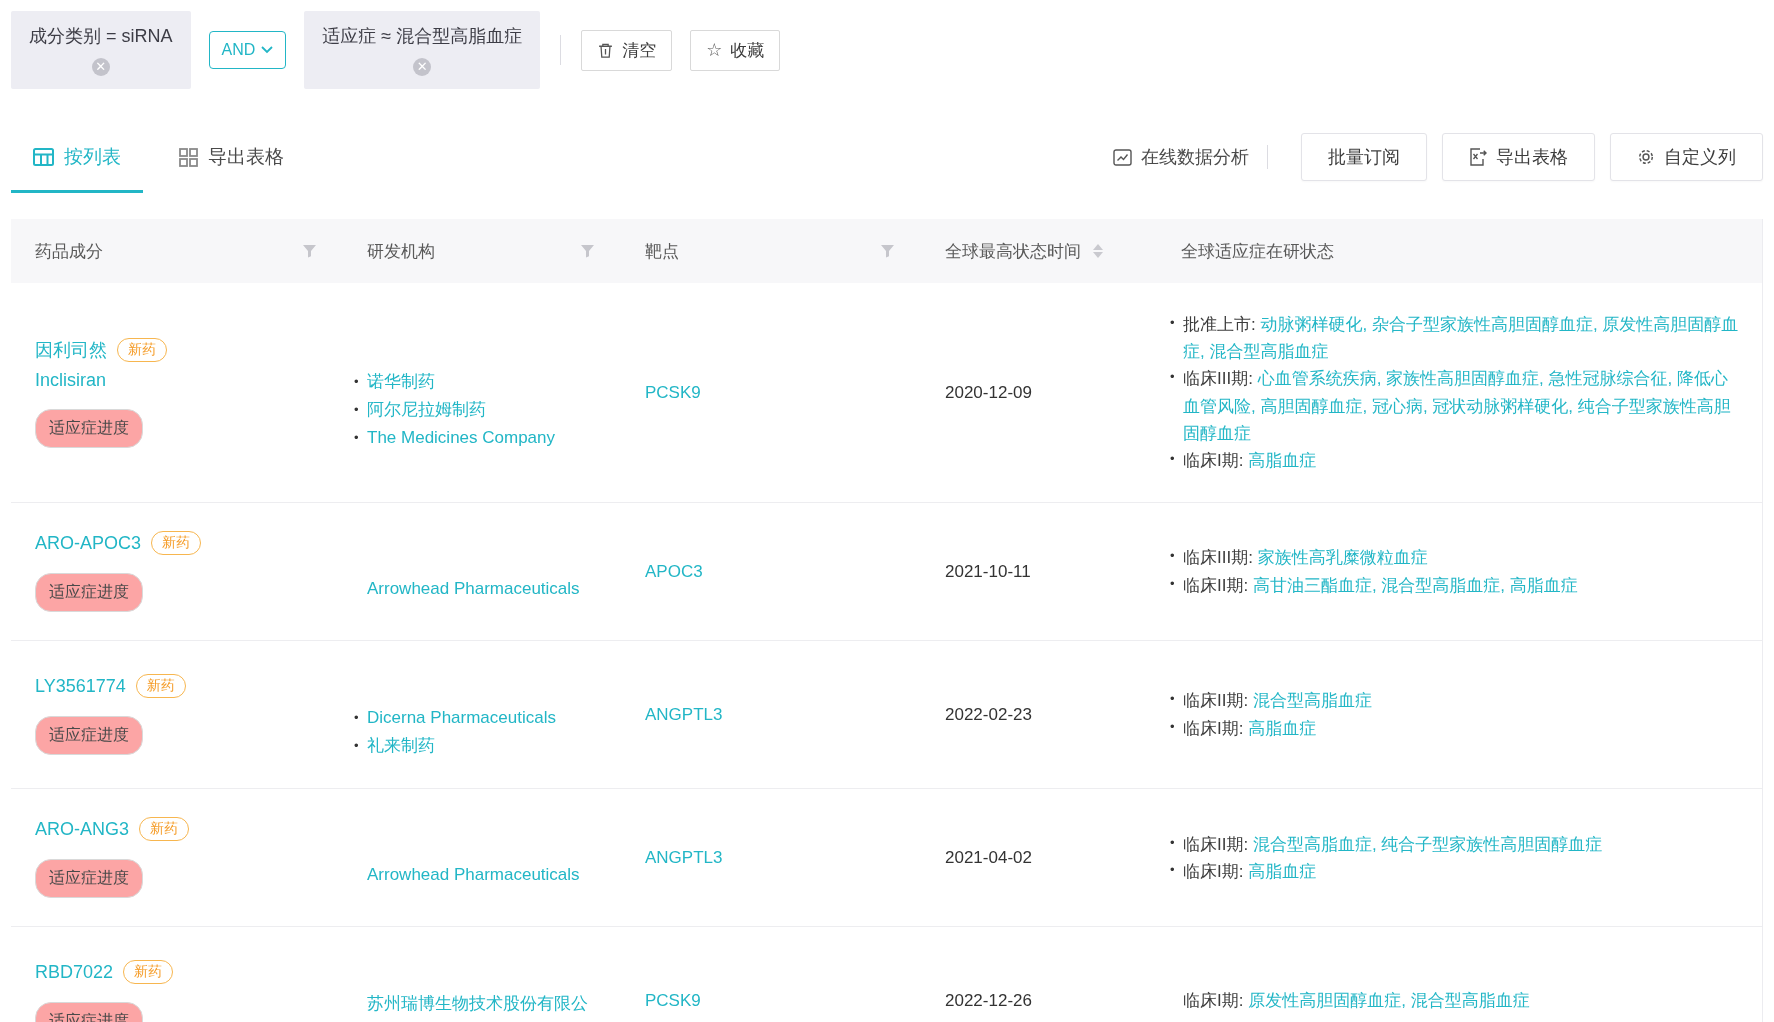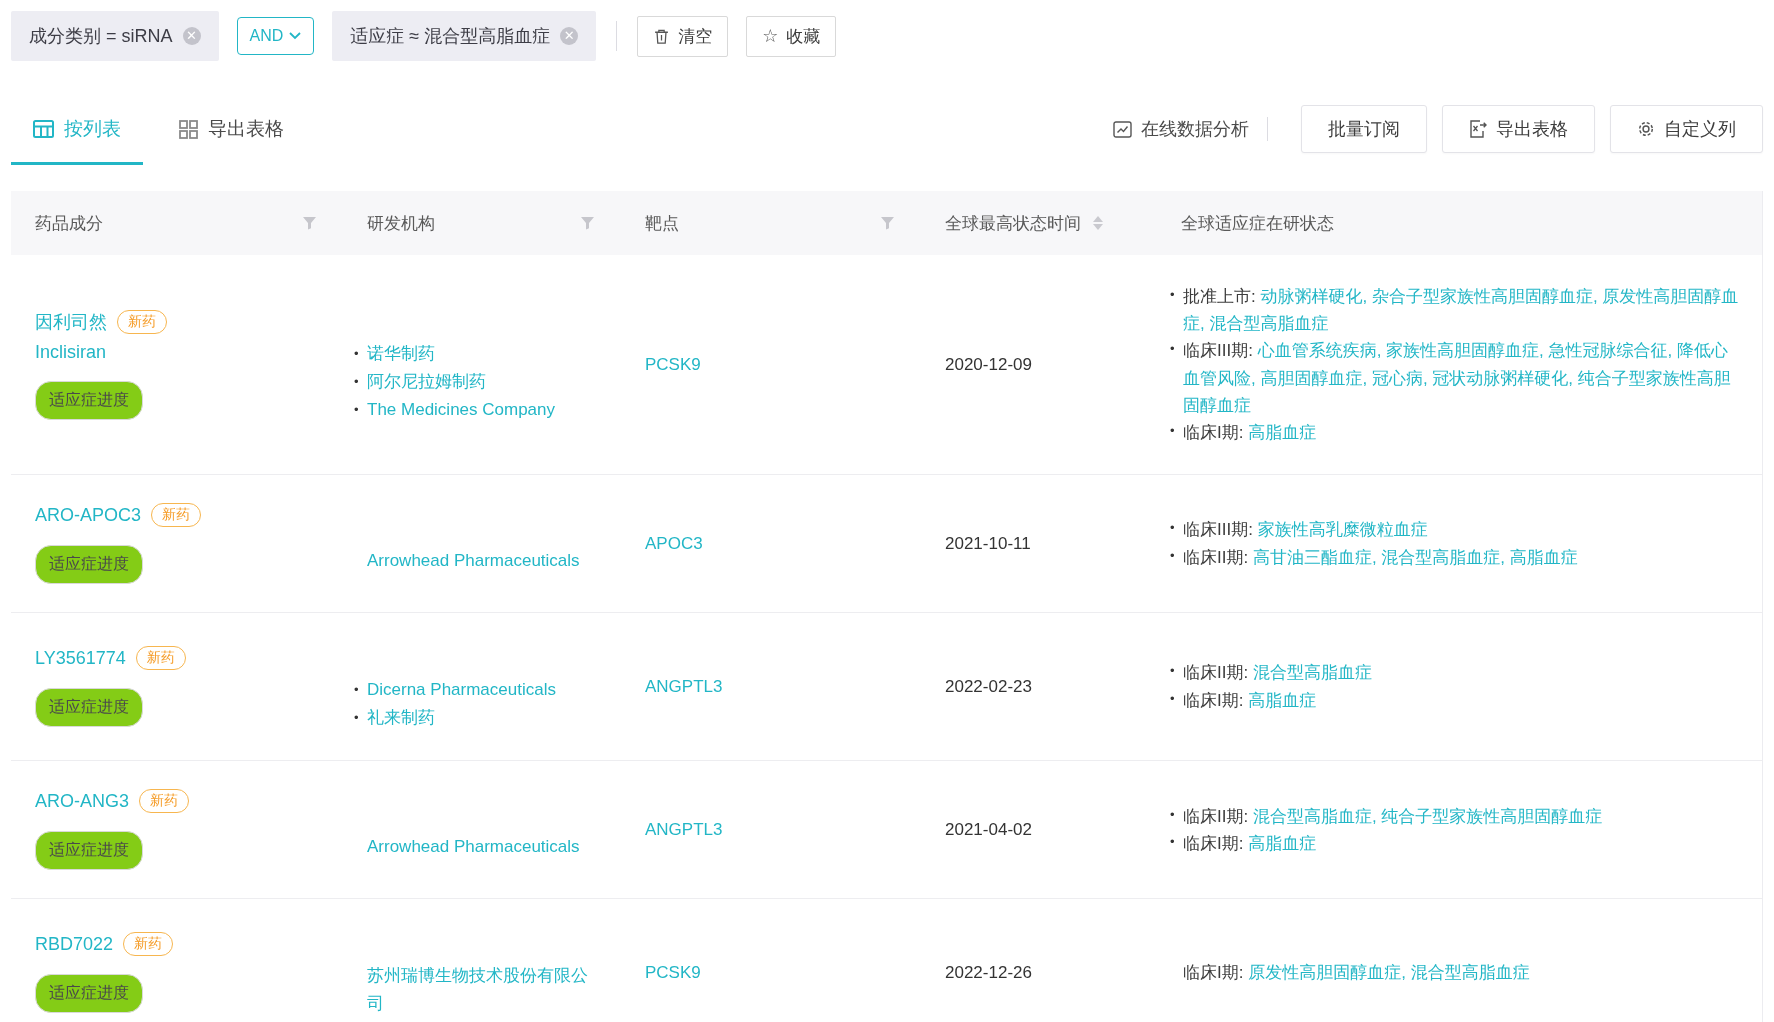--- a/index.html
+++ b/index.html
@@ -16,21 +16,21 @@
   *{box-sizing:border-box;margin:0;padding:0;}
   body{
     width:1774px;height:1022px;overflow:hidden;background:#fff;
     font-family:"Liberation Sans","DejaVu Sans",sans-serif;color:var(--text);
   }
   .page{padding:11px 11px 0 11px;}
 
   
   .filter-bar{display:flex;align-items:center;}
   .tag{display:inline-flex;align-items:center;gap:10px;background:var(--tag-bg);
-       padding:13px 18px;border-radius:2px;font-size:18px;color:#3d3d46;}
+       padding:13px 18px;border-radius:2px;font-size:18px;color:#3d3d46;flex-direction:column;}
   .tag-close{width:18px;height:18px;border-radius:50%;background:#c3c3cb;color:#fff;
        font-size:13px;line-height:18px;text-align:center;cursor:pointer;flex:0 0 auto;}
   .and-btn{display:inline-flex;align-items:center;gap:6px;margin:0 18px;background:#fff;
        border:1px solid var(--teal);color:var(--teal);font-size:16px;padding:9px 12px;
        border-radius:4px;cursor:pointer;font-family:inherit;}
   .vdivider{width:1px;height:30px;background:#dcdce2;margin:0 20px;}
   .chip-btn{display:inline-flex;align-items:center;gap:8px;background:#fff;border:1px solid var(--border);
        border-radius:2px;padding:8px 15px;font-size:17px;color:#3d3d3d;cursor:pointer;font-family:inherit;}
   .chip-btn + .chip-btn{margin-left:18px;}
   .star-glyph{font-size:18px;color:#555;line-height:1;}
@@ -60,21 +60,21 @@
        font-size:17px;}
   .funnel{cursor:pointer;flex:0 0 auto;}
   .sorters{display:inline-flex;flex-direction:column;gap:2px;cursor:pointer;}
 
   .link{color:var(--teal);cursor:pointer;}
   .name-line{display:flex;align-items:center;gap:10px;flex-wrap:wrap;}
   .name-link{font-size:18px;}
   .name-sub{font-size:18px;margin-top:8px;}
   .badge{border:1px solid var(--orange-border);color:var(--orange);font-size:14px;border-radius:12px;
        padding:2px 10px;white-space:nowrap;}
-  .mini-btn{margin-top:18px;background:#84cc16;border:1px solid var(--border);border-radius:16px;
+  .mini-btn{margin-top:18px;background:#fca5a5;border:1px solid var(--border);border-radius:16px;
        padding:8px 13px;font-size:16px;color:#4a4a4a;cursor:pointer;font-family:inherit;}
 
   .org-list{list-style:none;line-height:1.65;margin-top:35px;}
   .org-item{position:relative;}
   .org-list.bulleted .org-item::before{content:"•";position:absolute;left:-13px;color:#333;font-size:13px;top:3px;}
 
   .status-list{line-height:1.6;}
   .status-line{position:relative;}
   .status-list.bulleted .status-line::before{content:"•";position:absolute;left:-13px;color:#333;font-size:13px;top:2px;}
   .status-label{color:#3c3c3c;}

